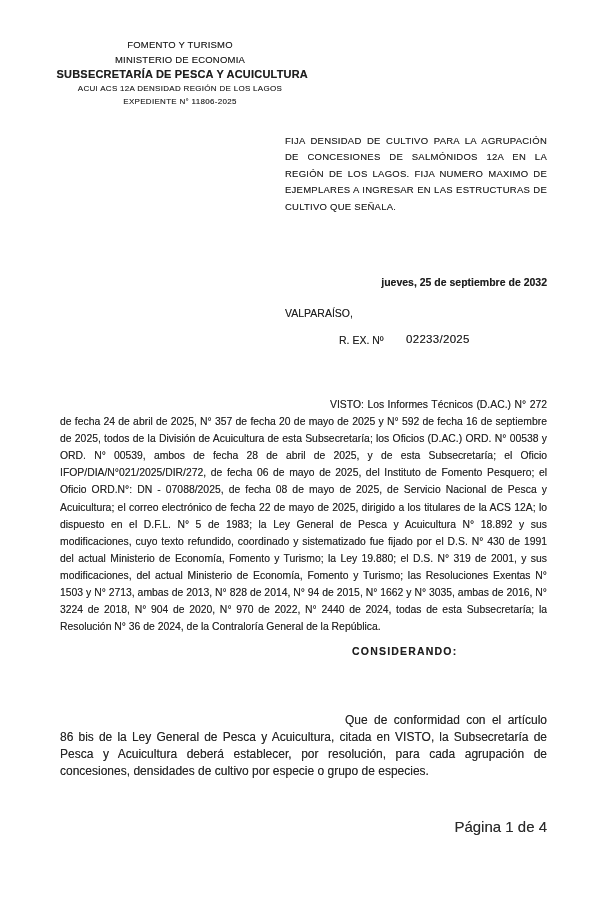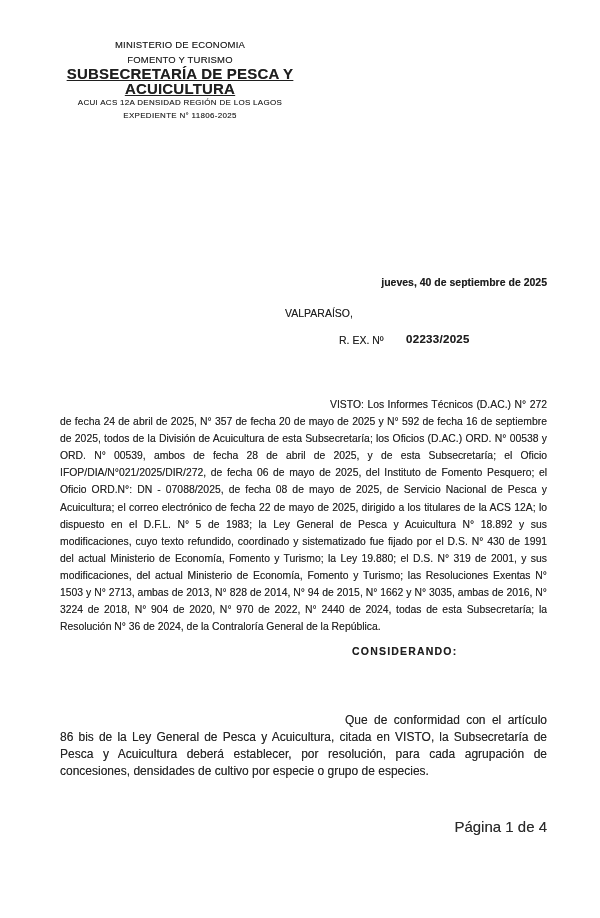--- a/index.html
+++ b/index.html
@@ -23,24 +23,24 @@
   .header-block {
     position: absolute;
     left: 52px;
     top: 38px;
     width: 256px;
     text-align: center;
     line-height: 14.5px;
   }
   .header-line-sm { font-size: 9.5px; letter-spacing: 0.2px; }
   .header-line-bold {
-    font-size: 15px;
+    font-size: 11px;
     font-weight: bold;
-    text-decoration: underline;
     letter-spacing: 0.2px;
+    text-align: right;
   }
   .header-line-tiny {
     font-size: 8px;
     line-height: 13px;
     letter-spacing: 0.3px;
     color: #2b2b2b;
   }
 
   
   .title-block {
@@ -77,21 +77,21 @@
     top: 334px;
     width: 600px;
     height: 20px;
     font-size: 10.5px;
   }
   .rex-label { position: absolute; left: 335px; top: 0; }
   .rex-number {
     position: absolute;
     left: 402px;
     top: -1px;
-    font-weight: bold;
+    font-weight: normal;
     font-size: 11.5px;
     letter-spacing: 0.3px;
   }
 
   
   .visto-paragraph {
     position: absolute;
     left: 60px;
     top: 396px;
     width: 487px;
@@ -134,31 +134,32 @@
     font-size: 15px;
     color: #2b2b2b;
   }
 </style>
 </head>
 <body>
 
 <div class="page scan">
 
   <div class="header-block">
+    <div class="header-line-sm">FOMENTO Y TURISMO</div>
     <div class="header-line-sm">MINISTERIO DE ECONOMIA</div>
-    <div class="header-line-sm">FOMENTO Y TURISMO</div>
     <div class="header-line-bold">SUBSECRETARÍA DE PESCA Y ACUICULTURA</div>
     <div class="header-line-tiny">ACUI ACS 12A DENSIDAD REGIÓN DE LOS LAGOS</div>
     <div class="header-line-tiny">EXPEDIENTE N° 11806-2025</div>
   </div>
 
+  <div class="title-block">FIJA DENSIDAD DE CULTIVO PARA LA AGRUPACIÓN DE CONCESIONES DE SALMÓNIDOS 12A EN LA REGIÓN DE LOS LAGOS. FIJA NUMERO MAXIMO DE EJEMPLARES A INGRESAR EN LAS ESTRUCTURAS DE CULTIVO QUE SEÑALA.</div>
 
   <div class="dateline">
     <span class="city">VALPARAÍSO,</span>
-    <span class="date">jueves, 40 de septiembre de 2025</span>
+    <span class="date">jueves, 25 de septiembre de 2032</span>
   </div>
 
   <div class="rex-row">
     <span class="rex-label">R. EX. Nº</span>
     <span class="rex-number">02233/2025</span>
   </div>
 
   <div class="visto-paragraph">
     <span class="visto-lead">VISTO:</span><span> Los Informes Técnicos (D.AC.) N° 272 de fecha 24 de abril de 2025, N° 357 de fecha 20 de mayo de 2025 y N° 592 de fecha 16 de septiembre de 2025, todos de la División de Acuicultura de esta Subsecretaría; los Oficios (D.AC.) ORD. N° 00538 y ORD. N° 00539, ambos de fecha 28 de abril de 2025, y de esta Subsecretaría; el Oficio IFOP/DIA/N°021/2025/DIR/272, de fecha 06 de mayo de 2025, del Instituto de Fomento Pesquero; el Oficio ORD.N°: DN - 07088/2025, de fecha 08 de mayo de 2025, de Servicio Nacional de Pesca y Acuicultura; el correo electrónico de fecha 22 de mayo de 2025, dirigido a los titulares de la ACS 12A; lo dispuesto en el D.F.L. N° 5 de 1983; la Ley General de Pesca y Acuicultura N° 18.892 y sus modificaciones, cuyo texto refundido, coordinado y sistematizado fue fijado por el D.S. N° 430 de 1991 del actual Ministerio de Economía, Fomento y Turismo; la Ley 19.880; el D.S. N° 319 de 2001, y sus modificaciones, del actual Ministerio de Economía, Fomento y Turismo; las Resoluciones Exentas N° 1503 y N° 2713, ambas de 2013, N° 828 de 2014, N° 94 de 2015, N° 1662 y N° 3035, ambas de 2016, N° 3224 de 2018, N° 904 de 2020, N° 970 de 2022, N° 2440 de 2024, todas de esta Subsecretaría; la Resolución N° 36 de 2024, de la Contraloría General de la República.</span>
   </div>

